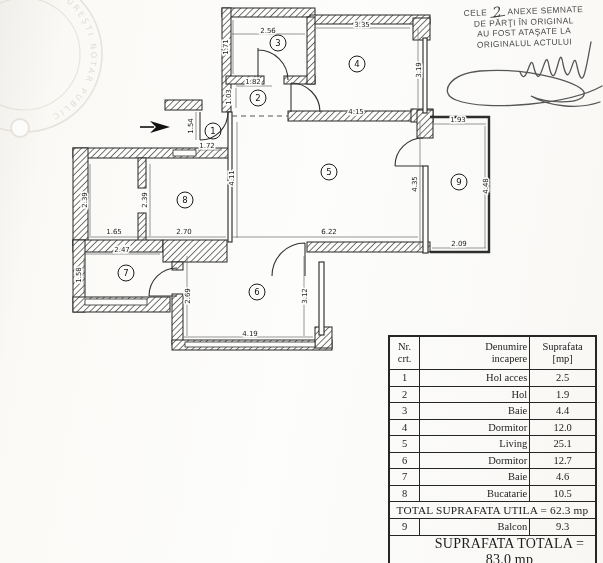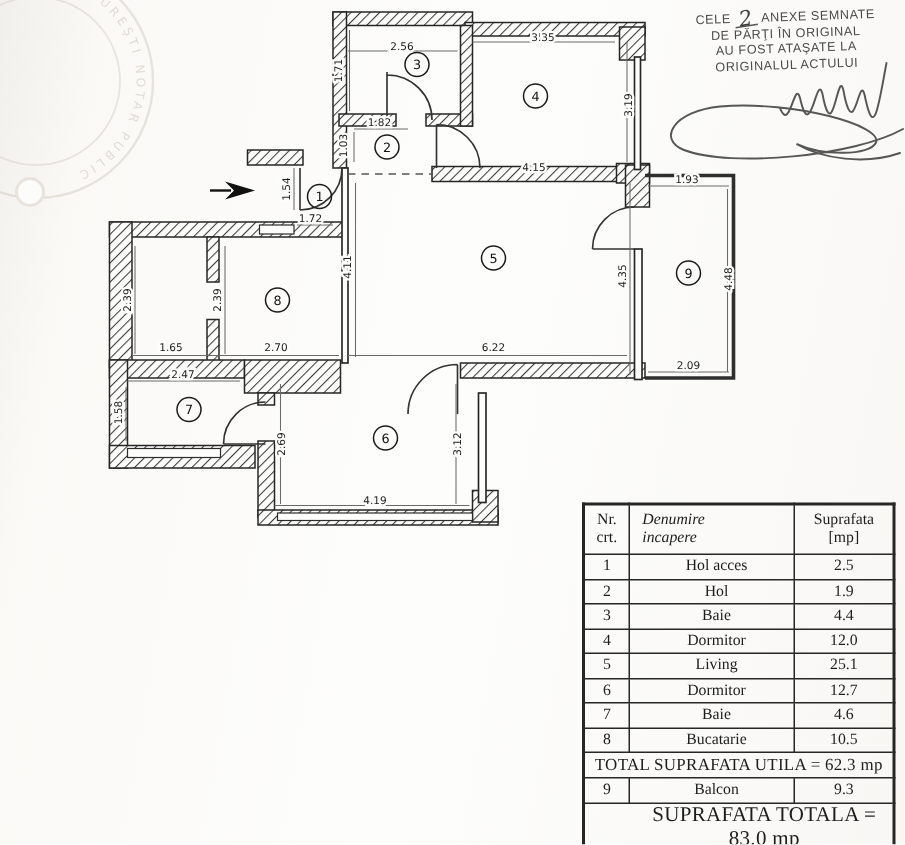--- a/index.html
+++ b/index.html
@@ -32,21 +32,21 @@
   .area-table{
     position:absolute; left:388px; top:335px; width:209px;
     border-collapse:collapse; font-family:"Liberation Serif", serif;
     color:#1d1d1d; background:transparent;
   }
   .area-table td,.area-table th{ border:1px solid #262626; font-weight:normal; }
   .area-table{ border:2px solid #262626; }
   .area-table th{ font-size:10.5px; line-height:12px; height:30px; padding:1px 2px; }
   .area-table td{ font-size:10.5px; height:15.5px; padding:0 2px; }
   .c-nr{ width:27px; text-align:center; }
-  .c-name{ width:108px; text-align:center; padding-left:8px !important; }
+  .c-name{ width:108px; text-align:right; padding-left:8px !important; }
   .c-area{ width:64px; text-align:center; }
   .total-row td{ text-align:center; font-size:11.3px; letter-spacing:.2px; height:16px; }
   .total-small td{ height:11px; font-size:14px;padding-left:36px; }
 </style>
 </head>
 <body>
 
 <div id="page">
 
   <div class="note">
@@ -210,21 +210,21 @@
       <path d="M591,42 C586,68 583,94 577,66 C573,44 570,96 563,64 C559,38 556,98 549,66 C545,42 541,96 534,68 C530,48 527,90 520,72"></path>
       <path d="M602,86 C570,104 487,112 456,100 C438,93 449,74 480,71 C530,67 589,84 584,95 C580,104 548,104 531,96 C548,106 577,110 600,102"></path>
     </g>
   </svg>
 
   <table class="area-table">
     <thead>
       <tr>
         <th class="c-nr">
           <span>Nr.</span><br><span>crt.</span></th>
-        <th class="c-name" style="text-align:left;font-style:italic;">
+        <th class="c-name" style="text-align:right;">
           <span>Denumire</span><br><span>incapere</span></th>
         <th class="c-area">
           <span>Suprafata</span><br><span>[mp]</span></th>
       </tr>
     </thead>
     <tbody>
 
         <tr>
           <td class="c-nr">1</td>
           <td class="c-name">Hol acces</td>

